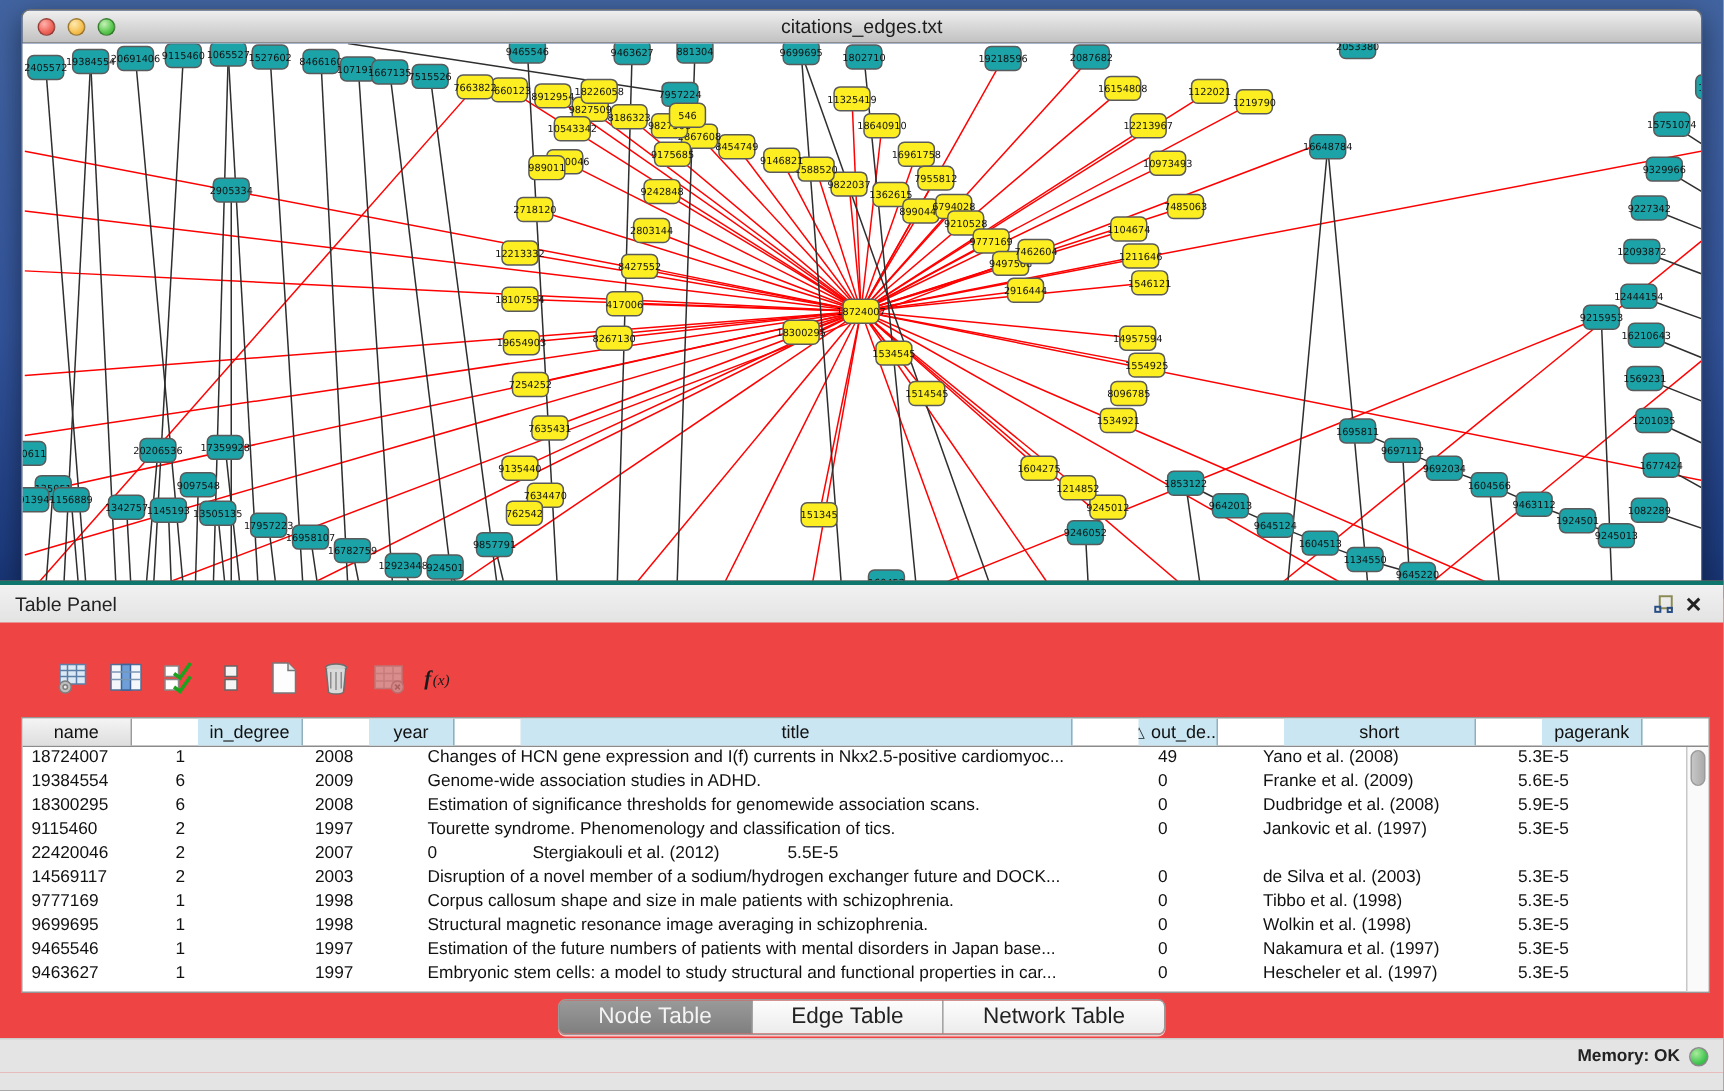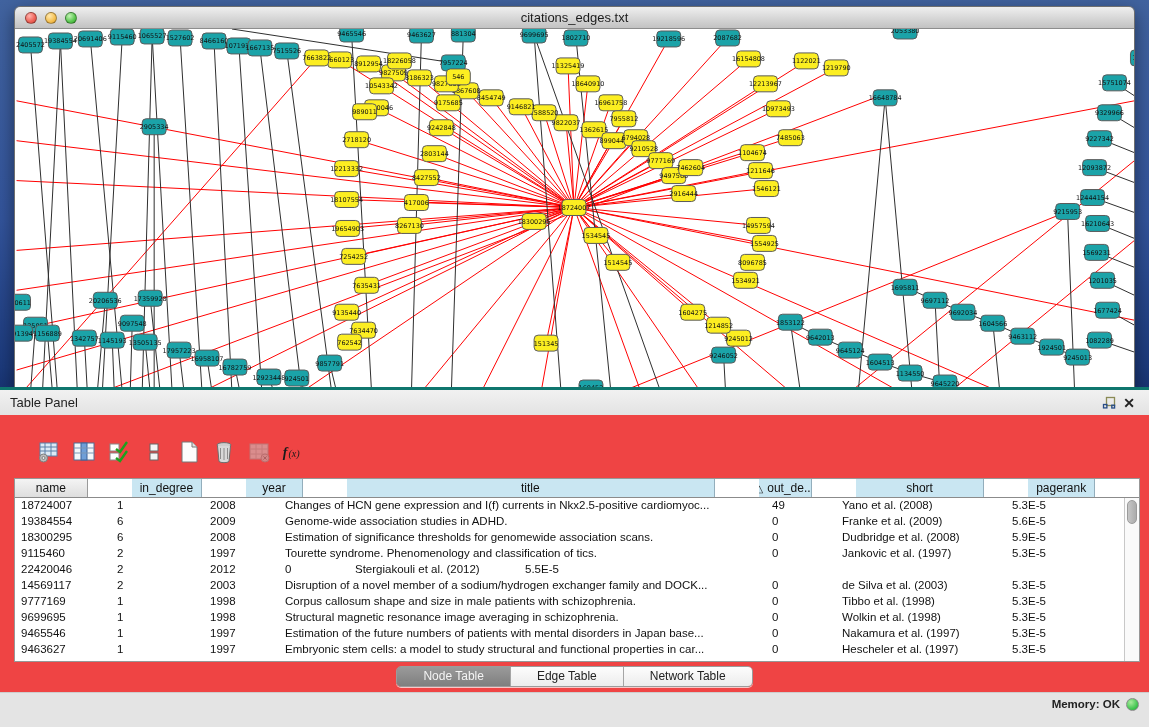--- a/index.html
+++ b/index.html
@@ -48,21 +48,21 @@
   .th.cfill { flex:1; background:#fff; border-right:none; }
   .tbody { position:absolute; left:0; top:19px; right:15px; bottom:0; overflow:hidden; }
   .tr { display:flex; height:16px; font-size:11.5px; color:#111; }
   .td { padding:1px 2px 0 6px; white-space:nowrap; overflow:hidden; }
   .vscroll { position:absolute; top:19px; right:0; width:15px; bottom:0; background:#fafafa; border-left:1px solid #c8c8c8; }
   .vthumb { position:absolute; top:2px; left:2px; width:10px; height:24px; border-radius:5px;
     background:linear-gradient(90deg,#c6c6c6,#ababab); border:1px solid #9b9b9b; }
 
   .seg-tabs { position:absolute; left:0; right:0; top:276px; display:flex; justify-content:center; }
   .seg { display:flex; border:1px solid #9b9b9b; border-radius:5px; overflow:hidden; box-shadow:0 1px 0 rgba(255,255,255,.7); }
-  .seg-btn { font-size:12px; padding:2px 26px 3px; background:linear-gradient(180deg,#fdfdfd,#ececec); color:#222; border:none; border-right:1px solid #a5a5a5; }
+  .seg-btn { font-size:15px; padding:2px 26px 3px; background:linear-gradient(180deg,#fdfdfd,#ececec); color:#222; border:none; border-right:1px solid #a5a5a5; }
   .seg-btn:last-child { border-right:none; }
   .seg-btn.sel { background:linear-gradient(180deg,#9a9a9a,#7f7f7f); color:#f4f4f4; }
 
   .statusbar { position:absolute; left:0; right:0; bottom:0; height:23px; border-top:1px solid #cdcdcd;
     display:flex; align-items:center; justify-content:flex-end; padding-right:10px; gap:6px; background:#e4e4e4; }
   .statusbar .mem { font-size:11.5px; color:#222;font-weight:bold; }
   .mem-dot { width:13px; height:13px; border-radius:50%; border:1px solid #8a8a8a;
     background:radial-gradient(circle at 35% 30%,#a9eb9c,#3fc44f 65%,#2f9e3c); }
 
   .icon-x { font-size:14px; font-weight:bold; color:#222; }
@@ -889,30 +889,30 @@
             <div class="td c1">2</div>
             <div class="td c2">1997</div>
             <div class="td c3">Tourette syndrome. Phenomenology and classification of tics.</div>
             <div class="td c4">0</div>
             <div class="td c5">Jankovic et al. (1997)</div>
             <div class="td c6">5.3E-5</div>
           </div>
           <div class="tr">
             <div class="td c0">22420046</div>
             <div class="td c1">2</div>
-            <div class="td c2">2012</div>
+            <div class="td c2">2007</div>
             <div class="td c4">0</div>
             <div class="td c5">Stergiakouli et al. (2012)</div>
             <div class="td c6">5.5E-5</div>
           </div>
           <div class="tr">
             <div class="td c0">14569117</div>
             <div class="td c1">2</div>
             <div class="td c2">2003</div>
-            <div class="td c3">Disruption of a novel member of a sodium/hydrogen exchanger family and DOCK...</div>
+            <div class="td c3">Disruption of a novel member of a sodium/hydrogen exchanger future and DOCK...</div>
             <div class="td c4">0</div>
             <div class="td c5">de Silva et al. (2003)</div>
             <div class="td c6">5.3E-5</div>
           </div>
           <div class="tr">
             <div class="td c0">9777169</div>
             <div class="td c1">1</div>
             <div class="td c2">1998</div>
             <div class="td c3">Corpus callosum shape and size in male patients with schizophrenia.</div>
             <div class="td c4">0</div>

